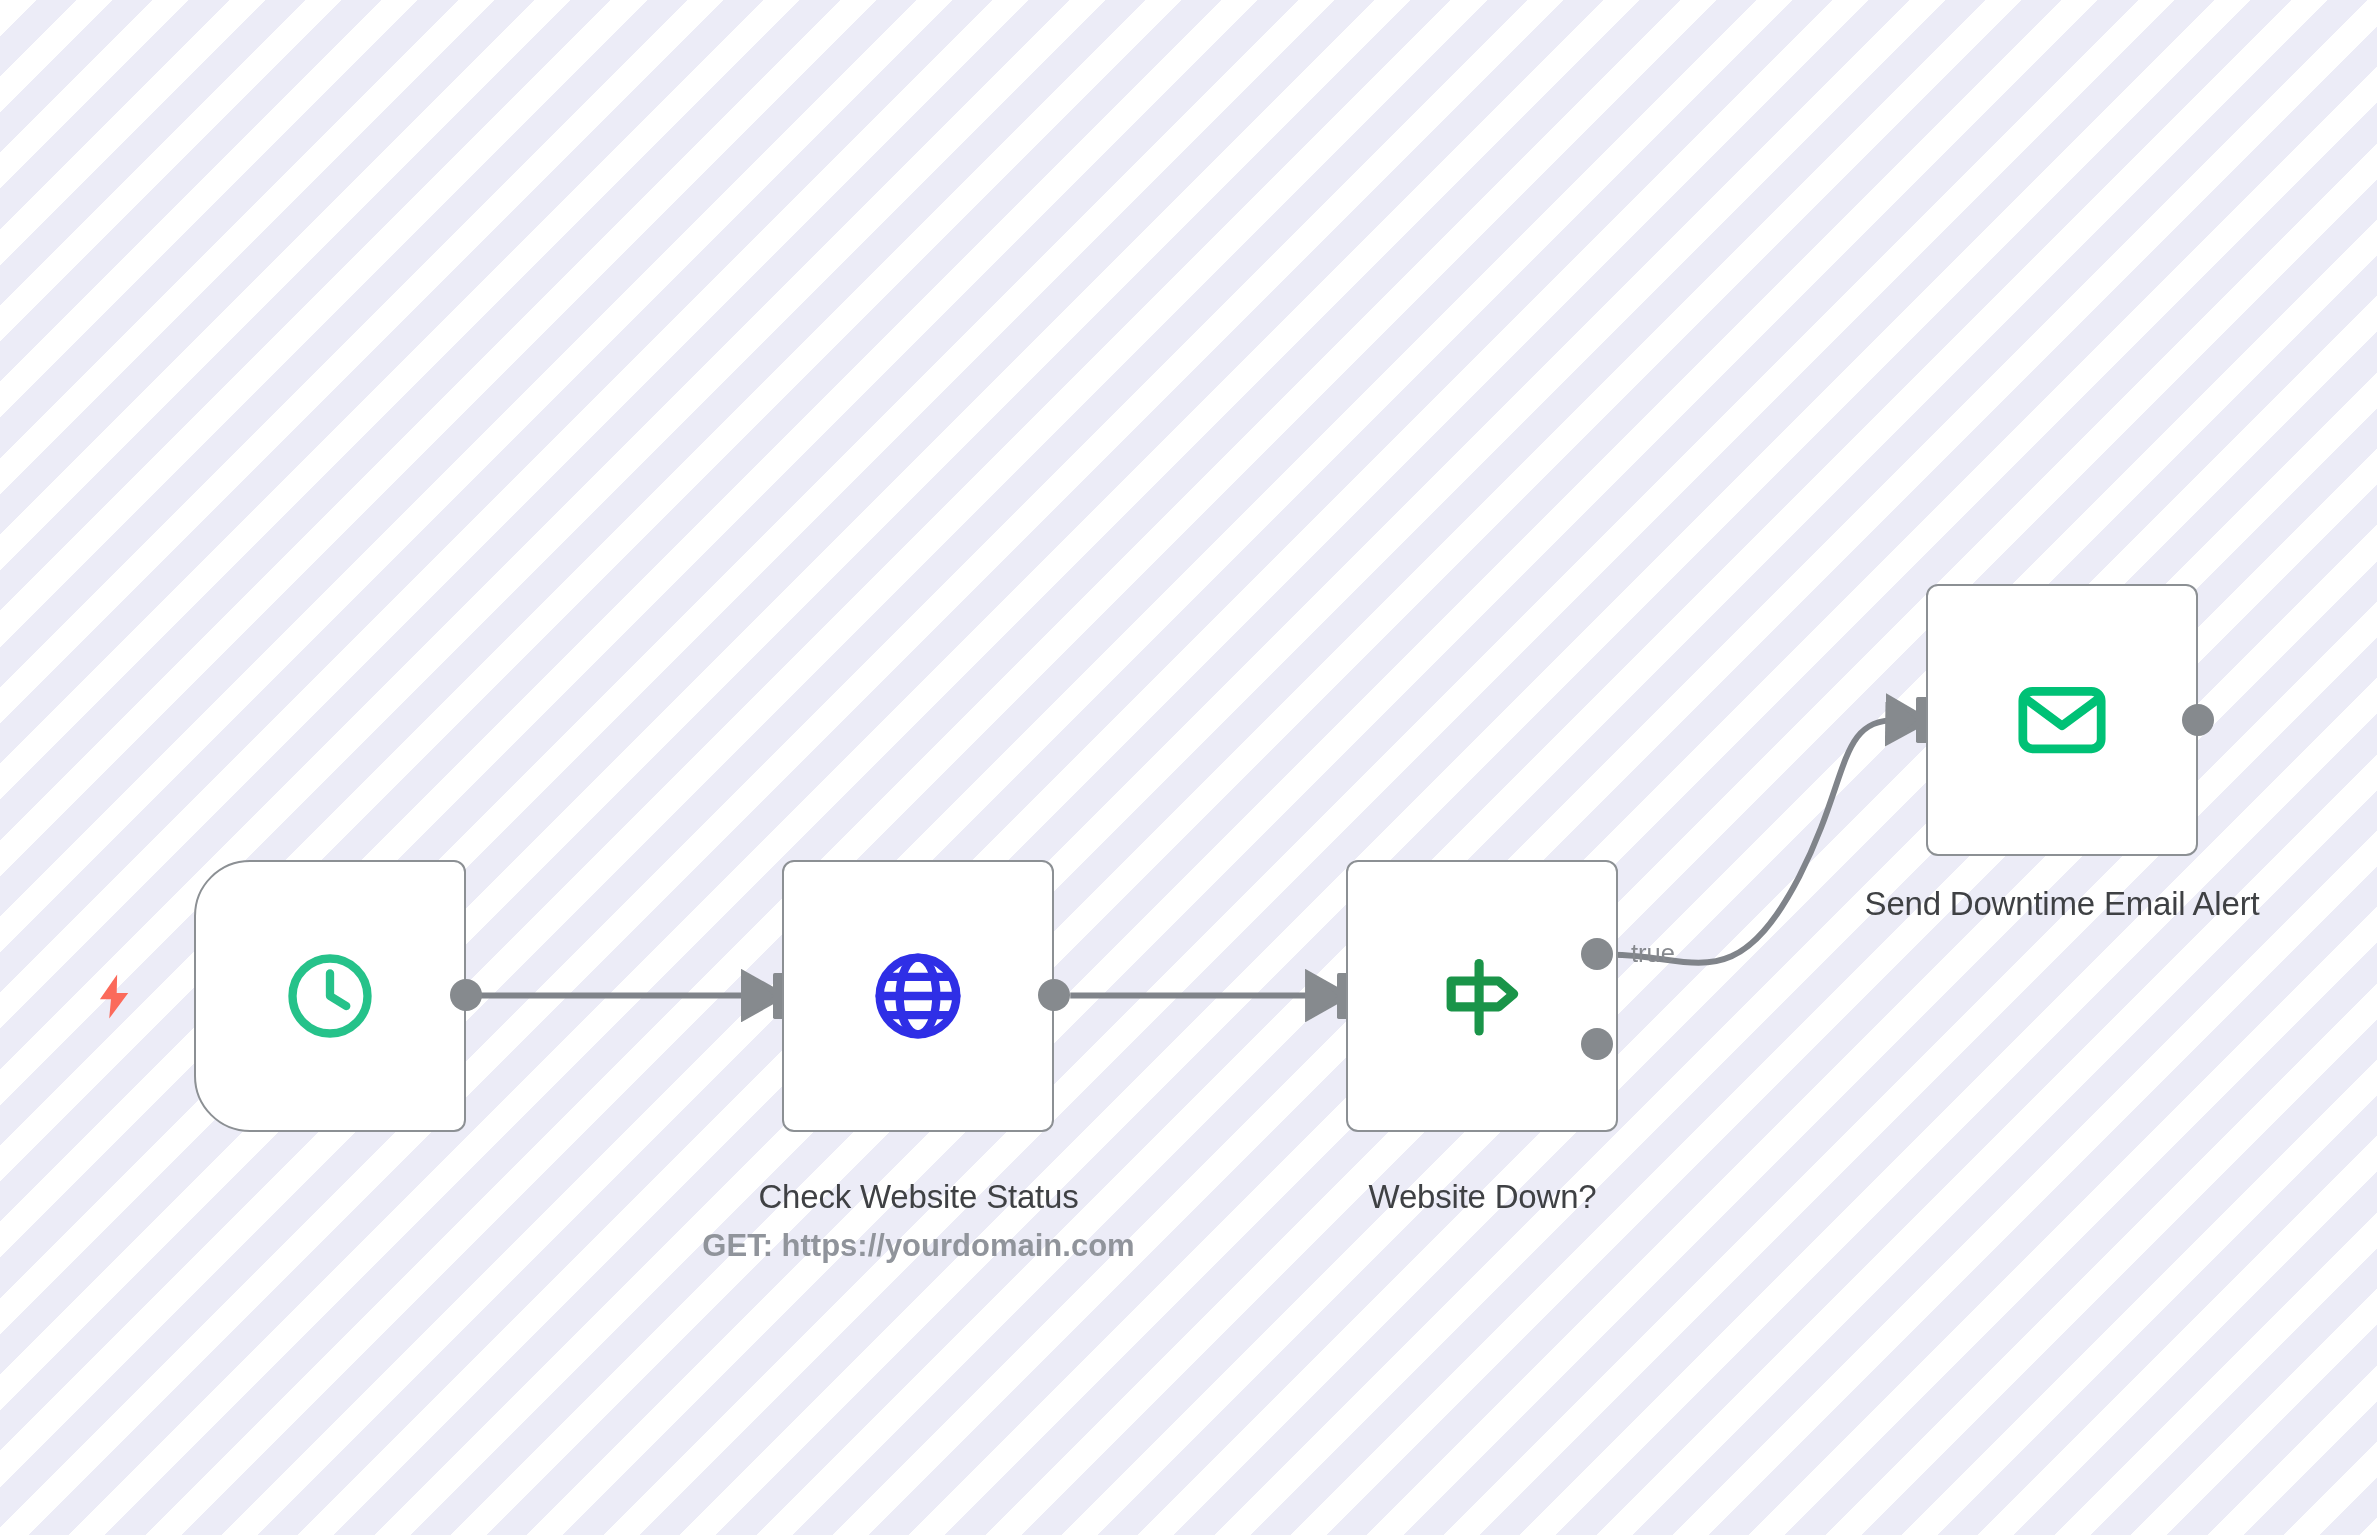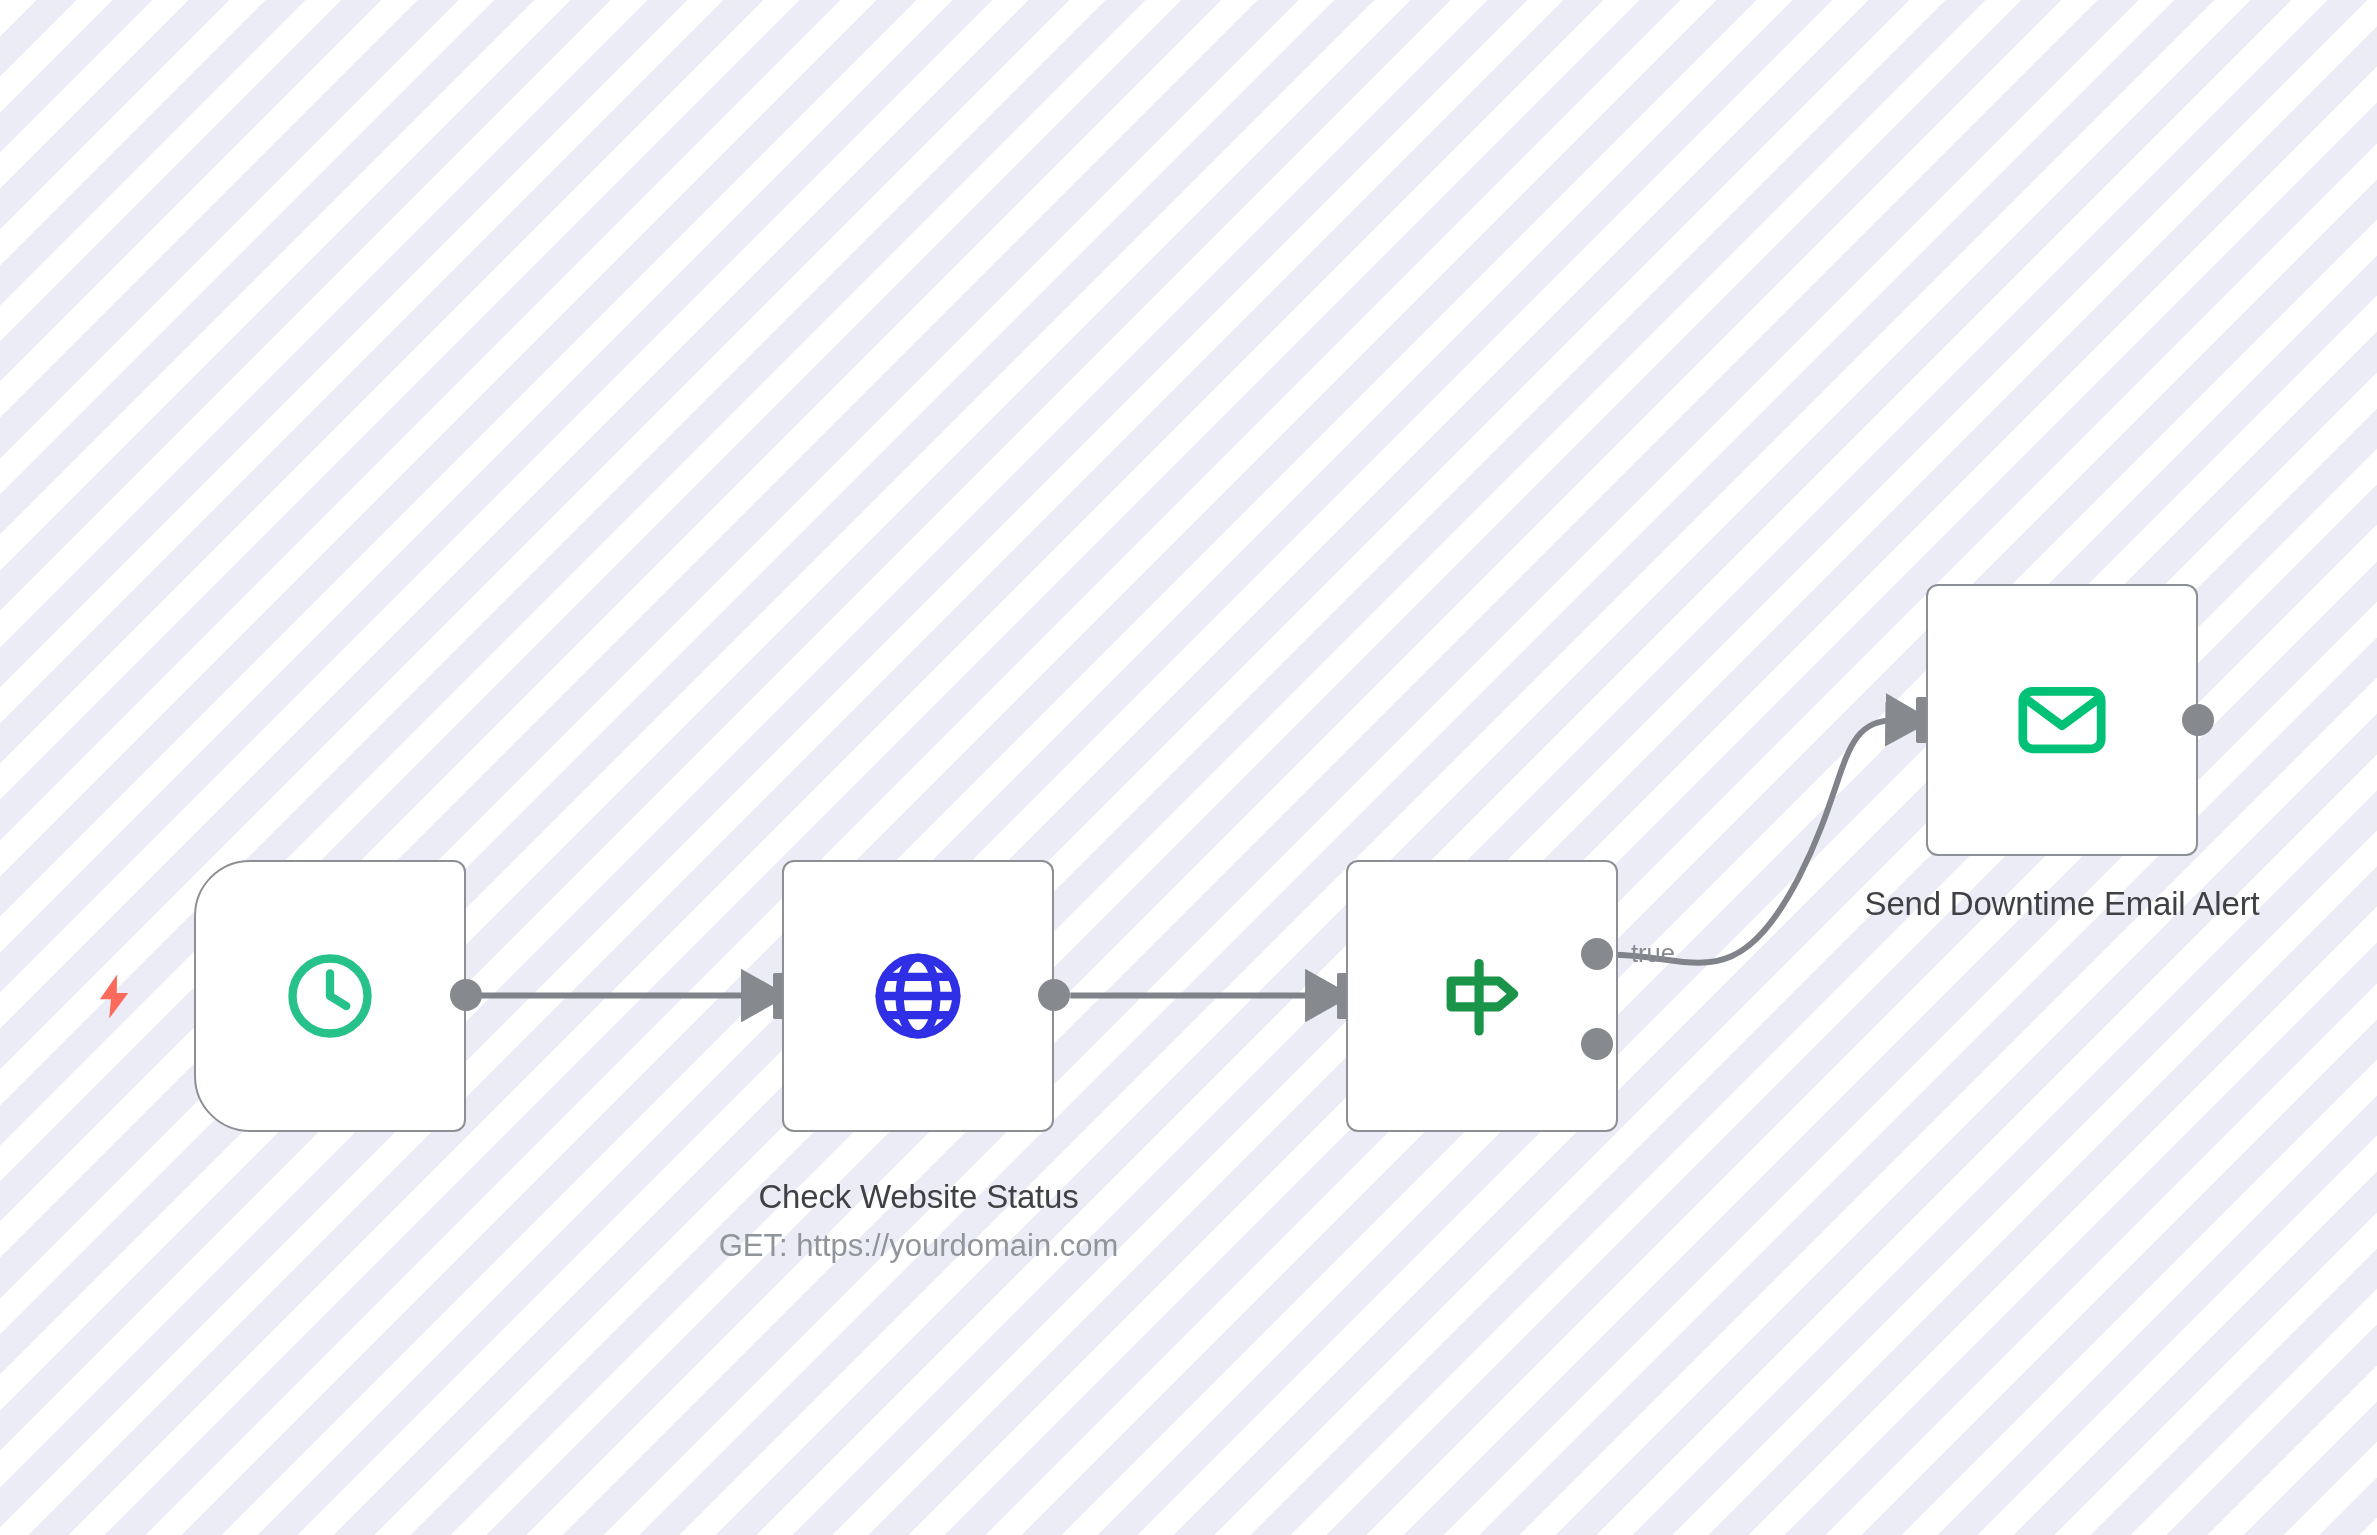--- a/index.html
+++ b/index.html
@@ -93,21 +93,21 @@
     white-space: nowrap;
   }
   .node-label.wrap {
     white-space: normal;
   }
   .node-sublabel {
     position: absolute;
     text-align: center;
     color: #90949b;
     font-size: 31px;
-    font-weight: 400;
+    font-weight: 700;
     line-height: 1.2;
     white-space: nowrap;
   }
   .port-label {
     position: absolute;
     color: #86898e;
     font-size: 25.5px;
     font-weight: 400;
     white-space: nowrap;
   }
@@ -165,20 +165,21 @@
   <div class="in-port" style="left:1337px; top:973px;"></div>
   <div class="node" style="left:1346px; top:860px; width:272px; height:272px;">
     <svg class="node-icon" width="100" height="100" viewBox="0 0 24 24" fill="none" stroke="#1a9449" stroke-width="2.2" stroke-linecap="round" stroke-linejoin="round">
       <line x1="11.3" y1="4.2" x2="11.3" y2="20.4"></line>
       <path d="M4.6 8.4 h11.4 l3.6 3.1 -3.6 3.1 H4.6 Z"></path>
     </svg>
   </div>
   <div class="out-dot" style="left:1581px; top:938px;"></div>
   <div class="port-label" style="left:1631px; top:939px;">true</div>
   <div class="out-dot" style="left:1581px; top:1028px;"></div>
+  <div class="node-label" style="left:1204px; top:1178px; width:557px;">Website Down?</div>
 
   <div class="in-port" style="left:1916px; top:697px;"></div>
   <div class="node" style="left:1926px; top:584px; width:272px; height:272px;">
     <svg class="node-icon" width="100" height="100" viewBox="0 0 24 24" fill="none" stroke="#00c176" stroke-width="2.1" stroke-linecap="round" stroke-linejoin="round">
       <rect x="2.6" y="5.1" width="18.8" height="13.8" rx="2.3"></rect>
       <polyline points="3.4,7.0 12,13.4 20.6,7.0"></polyline>
     </svg>
   </div>
   <div class="out-dot" style="left:2182px; top:704px;"></div>
   <div class="node-label wrap" style="left:1816px; top:885px; width:492px;text-align:center;">Send Downtime Email Alert</div>

